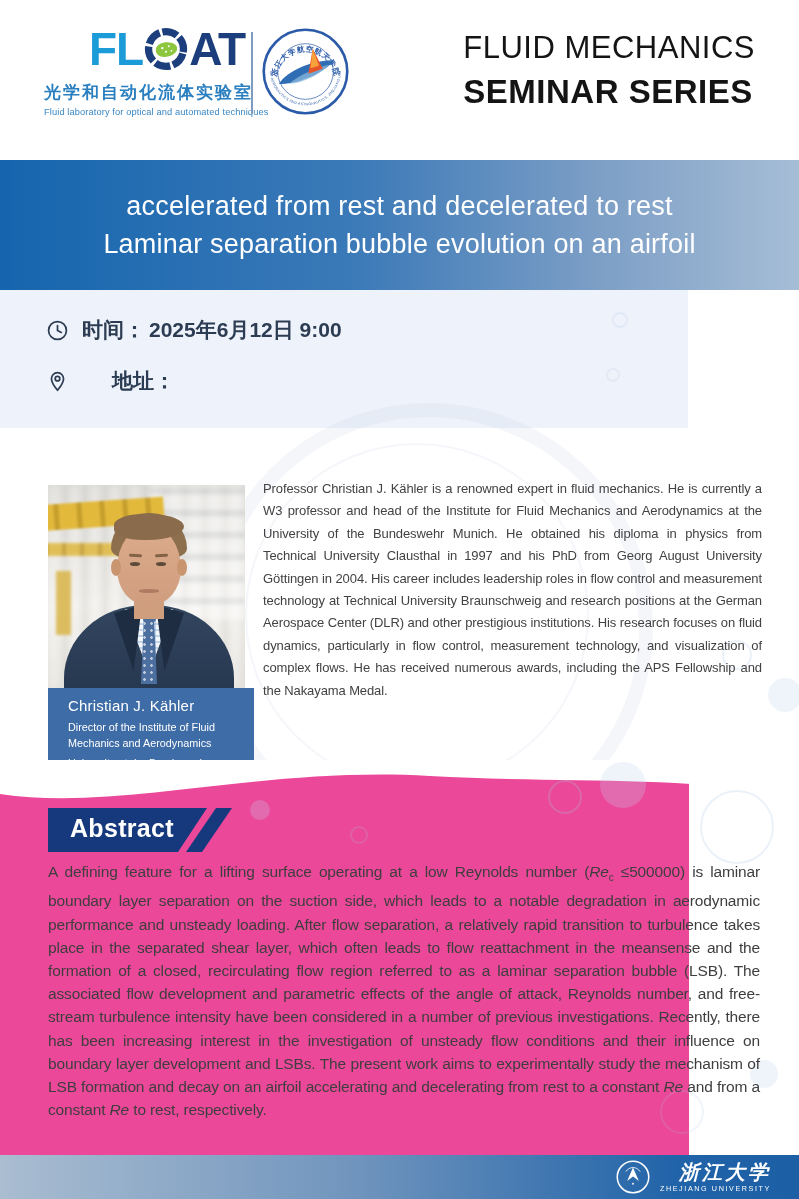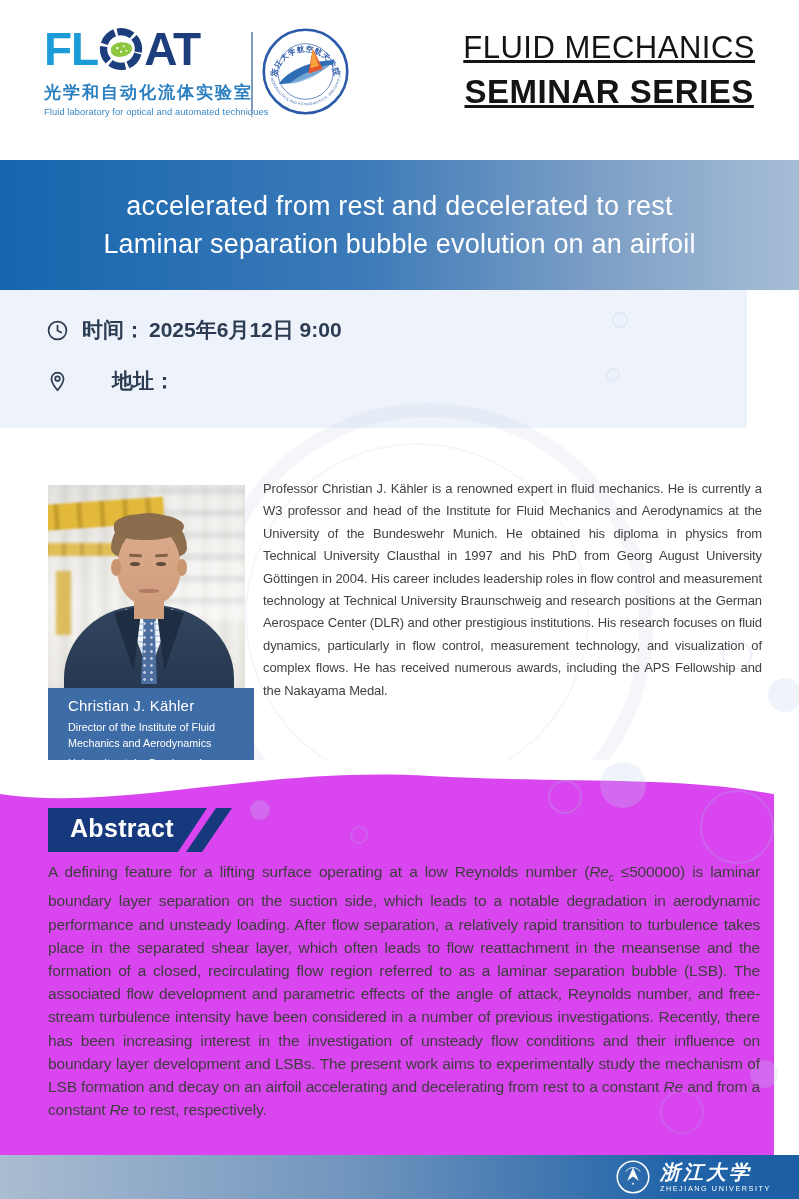--- a/index.html
+++ b/index.html
@@ -4,40 +4,40 @@
 <style>
   html,body{margin:0;padding:0;background:#ffffff;}
   .poster{
     position:relative;width:799px;height:1199px;overflow:hidden;
     background:#ffffff;font-family:"Liberation Sans",sans-serif;
     -webkit-font-smoothing:antialiased;
   }
   
   .header{position:absolute;top:0;left:0;width:799px;height:160px;background:#fff;}
   .logo-block{position:absolute;left:44px;top:24px;width:200px;}
-  .logo-word{display:flex;align-items:center;height:50px;font-weight:800;font-size:46px;letter-spacing:-1px;line-height:1;}
+  .logo-word{display:flex;align-items:center;height:50px;font-weight:800;font-size:46px;letter-spacing:-1px;line-height:1;margin-left:45px;}
   .logo-fl{color:#1b9bd7;}
   .logo-at{color:#1d3e7c;}
   .aperture{display:inline-block;width:44px;height:44px;margin:0 1px;}
   .logo-cn{margin-top:7px;font-size:17px;font-weight:700;color:#2a7fc0;letter-spacing:2px;white-space:nowrap;}
   .logo-en{margin-top:3px;font-size:9.3px;color:#3a87c4;letter-spacing:0.1px;white-space:nowrap;}
   .header-divider{position:absolute;left:251px;top:32px;width:2px;height:82px;background:#7d9cc0;}
   .badge{position:absolute;left:262px;top:28px;width:87px;height:87px;}
-  .series-title{position:absolute;right:44px;top:30px;text-align:center;color:#141414;text-decoration:underline;}
+  .series-title{position:absolute;right:44px;top:30px;text-align:left;color:#141414;}
   .series-line1{font-size:31px;font-weight:400;letter-spacing:0.5px;}
   .series-line2{font-size:33px;font-weight:800;letter-spacing:0.5px;margin-top:7px;}
   
   .banner{
     position:absolute;top:160px;left:0;width:799px;height:130px;
     background:linear-gradient(90deg,#1565ae 0%,#3c7ab8 45%,#7d9fc6 75%,#a6bdd6 100%);
     display:flex;flex-direction:column;justify-content:center;align-items:center;
     color:#ffffff;font-size:27px;line-height:38px;font-weight:500;letter-spacing:0.2px;
   }
   
-  .info{position:absolute;top:290px;left:0;width:747px;height:138px;background:#eef2fa;}
+  .info{position:absolute;top:290px;left:0;width:688px;height:138px;background:#eef2fa;}
   .info-row{position:absolute;left:46px;display:flex;align-items:center;color:#2c3c52;}
   .info-row.time{top:26px;}
   .info-row.place{top:77px;gap:30px;}
   .info-icon{width:23px;height:23px;margin-right:13px;flex:0 0 auto;}
   .info-label{font-size:21px;font-weight:700;}
   .info-value{font-size:21px;font-weight:700;margin-left:4px;}
   
   .speaker{position:absolute;top:428px;left:0;width:799px;height:342px;background:#ffffff;}
   .watermark-ring{position:absolute;border-radius:50%;border:14px solid rgba(205,216,233,0.22);}
   .speaker-card{position:absolute;left:48px;top:57px;width:197px;}
@@ -70,35 +70,35 @@
   .lapel{position:absolute;top:120px;width:28px;height:66px;background:#1f2d42;}
   .lapel.l{left:66px;clip-path:polygon(100% 0,0 12%,70% 100%);}
   .lapel.r{left:108px;clip-path:polygon(0 0,100% 12%,30% 100%);}
   .caption{background:#3e6ca6;color:#ffffff;padding:9px 11px 11px 20px;width:175px;}
   .cap-name{font-size:15px;font-weight:500;letter-spacing:0.2px;}
   .cap-role{font-size:10.8px;line-height:16px;margin-top:5px;}
   .cap-univ{font-size:10.8px;line-height:14px;margin-top:5px;}
   .bio{position:absolute;left:263px;top:50px;width:499px;margin:0;font-size:13px;line-height:22.4px;
     text-align:justify;color:#424242;letter-spacing:-0.1px;}
   
-  .abstract{position:absolute;top:760px;left:0;width:774px;height:395px;background:#d946ef;}
+  .abstract{position:absolute;top:760px;left:0;width:689px;height:395px;background:#ec4899;}
   .wave{position:absolute;top:0;left:0;width:799px;height:58px;display:block;}
   .bubble{position:absolute;border-radius:50%;border:2px solid rgba(167,193,228,0.45);}
   .bubble.fill{background:rgba(190,210,238,0.25);border:none;}
   .abstract-tag{position:absolute;left:48px;top:48px;width:240px;height:44px;}
   .tag-shape{position:absolute;left:0;top:0;}
   .tag-text{position:absolute;left:22px;top:6px;color:#ffffff;font-size:25px;font-weight:700;letter-spacing:0.3px;}
   .abstract-text{position:absolute;left:48px;top:100px;width:712px;margin:0;font-size:15.5px;line-height:23.2px;
     text-align:justify;color:#3e3e3e;letter-spacing:-0.15px;}
   .abstract-text i{font-style:italic;}
   .abstract-text sub{font-size:10px;}
   
   .footer{position:absolute;top:1155px;left:0;width:799px;height:44px;
     background:linear-gradient(90deg,#aabdd1 0%,#6f94bd 45%,#2063a8 85%,#1c5fa5 100%);}
-  .zju-logo{position:absolute;right:28px;top:4px;display:flex;align-items:center;color:#ffffff;}
+  .zju-logo{position:absolute;right:28px;top:4px;display:flex;align-items:center;color:#ffffff;text-align:right;}
   .zju-seal{width:36px;height:36px;margin-right:9px;}
   .zju-cn{font-size:20px;font-weight:700;letter-spacing:3px;font-style:italic;line-height:20px;}
   .zju-en{font-size:7.2px;letter-spacing:1.6px;margin-top:2px;}
 </style>
 </head>
 <body>
 
 <div class="poster">
 
   <div class="header">

